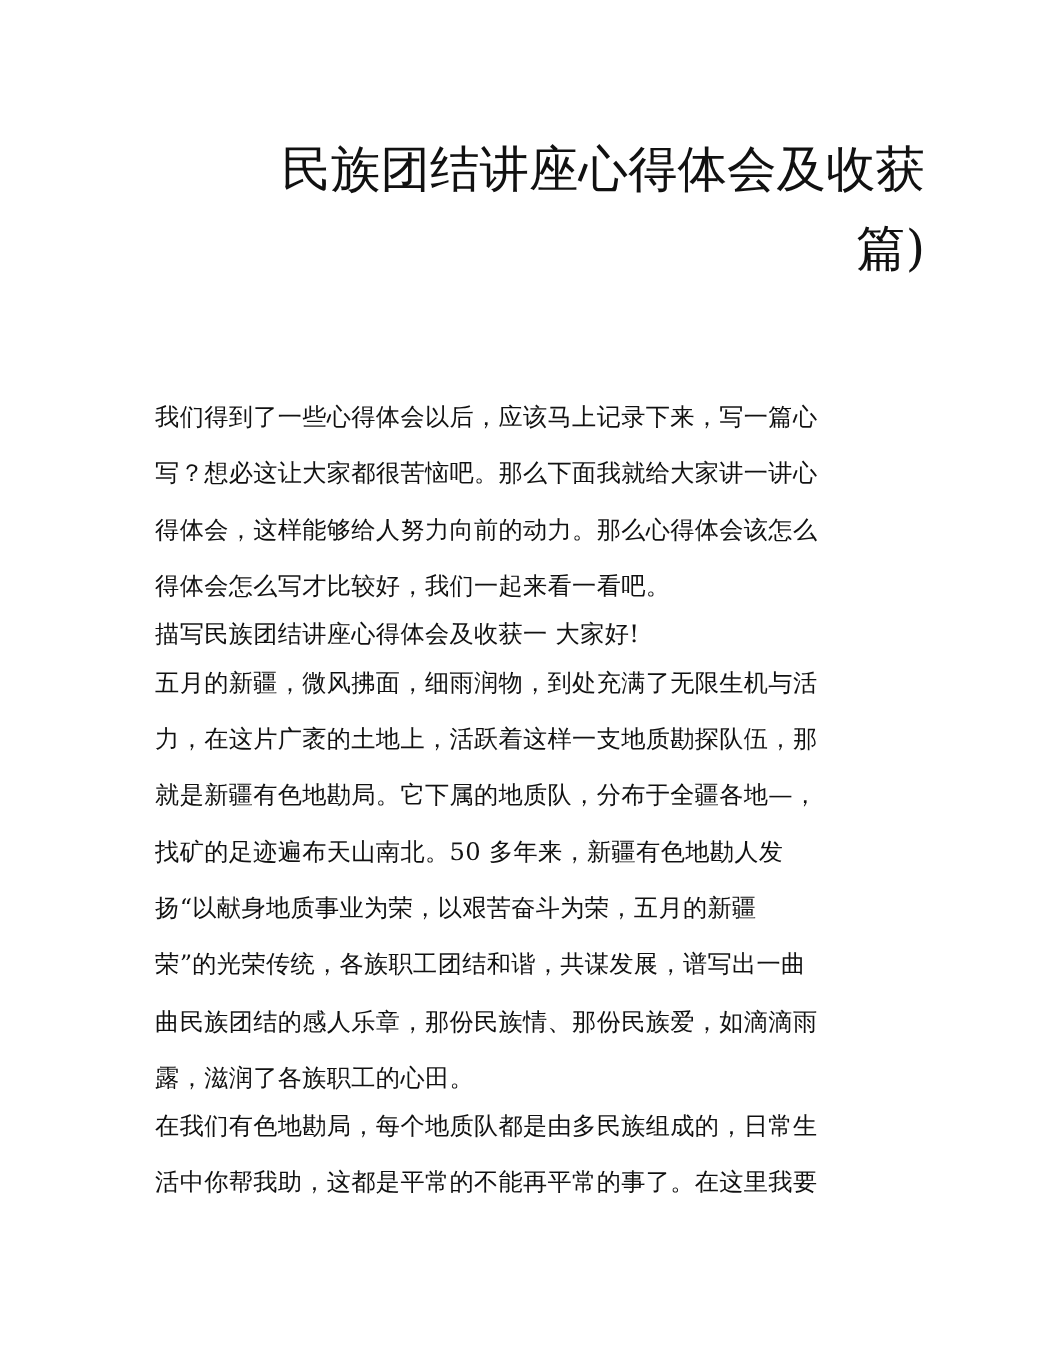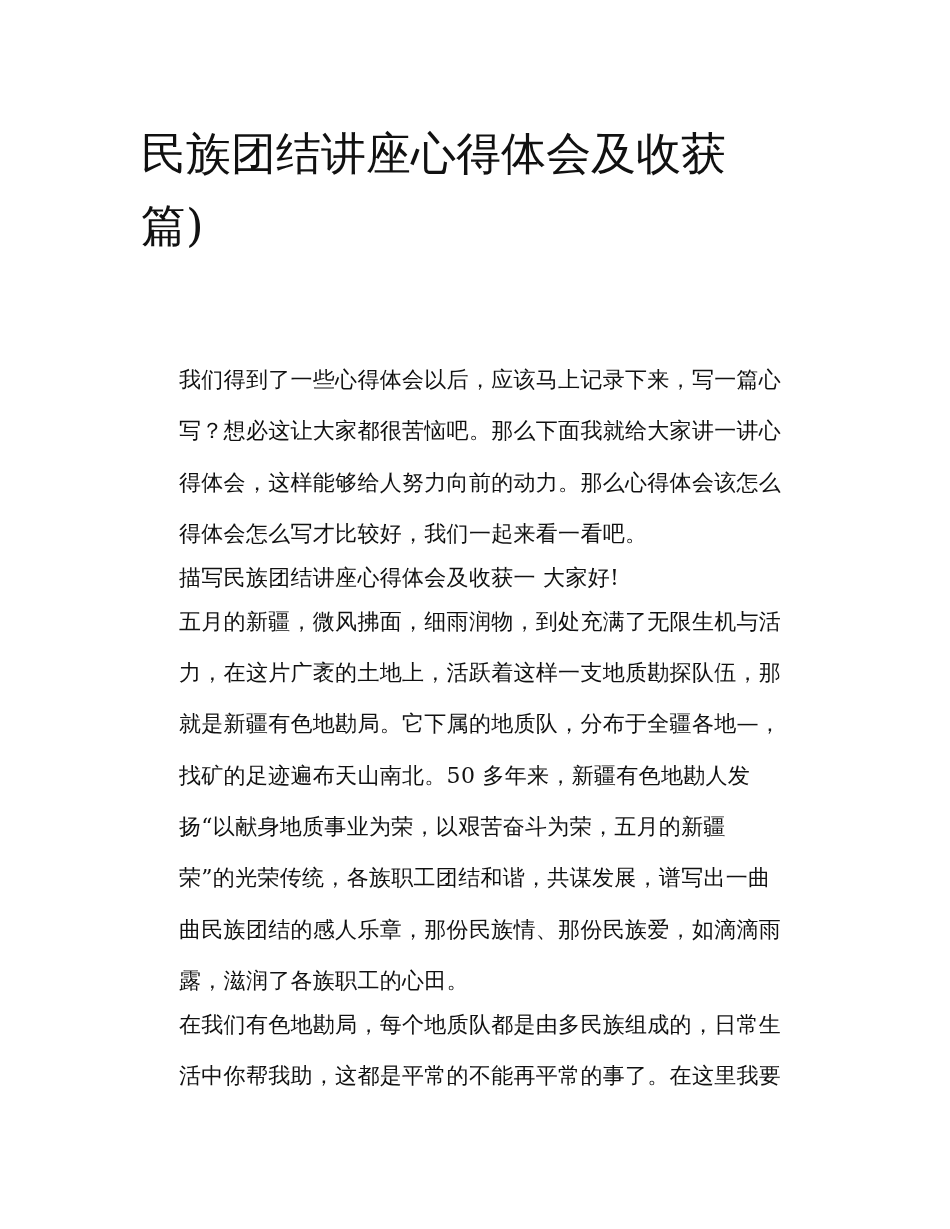--- a/index.html
+++ b/index.html
@@ -29,35 +29,35 @@
       margin: 0;
       font-weight: normal;
       font-size: 45px;
       line-height: 72px;
       letter-spacing: 0px;
       white-space: nowrap;
     }
     .title .tline {
       display: block;
       height: 72px;
+      text-align: right;
     }
     .body-text {
       position: absolute;
       left: 0;
       top: 360px;
       width: 690px;
     }
     .line {
       display: block;
       font-size: 22px;
       height: 51.3px;
       line-height: 40px;
       white-space: nowrap;
       letter-spacing: 0.3px;
-      margin-left: 38px;
     }
     .line.short {
       height: 44px;
     }
   </style>
 </head>
 <body>
 
 <div class="page">
   <h1 class="title">

